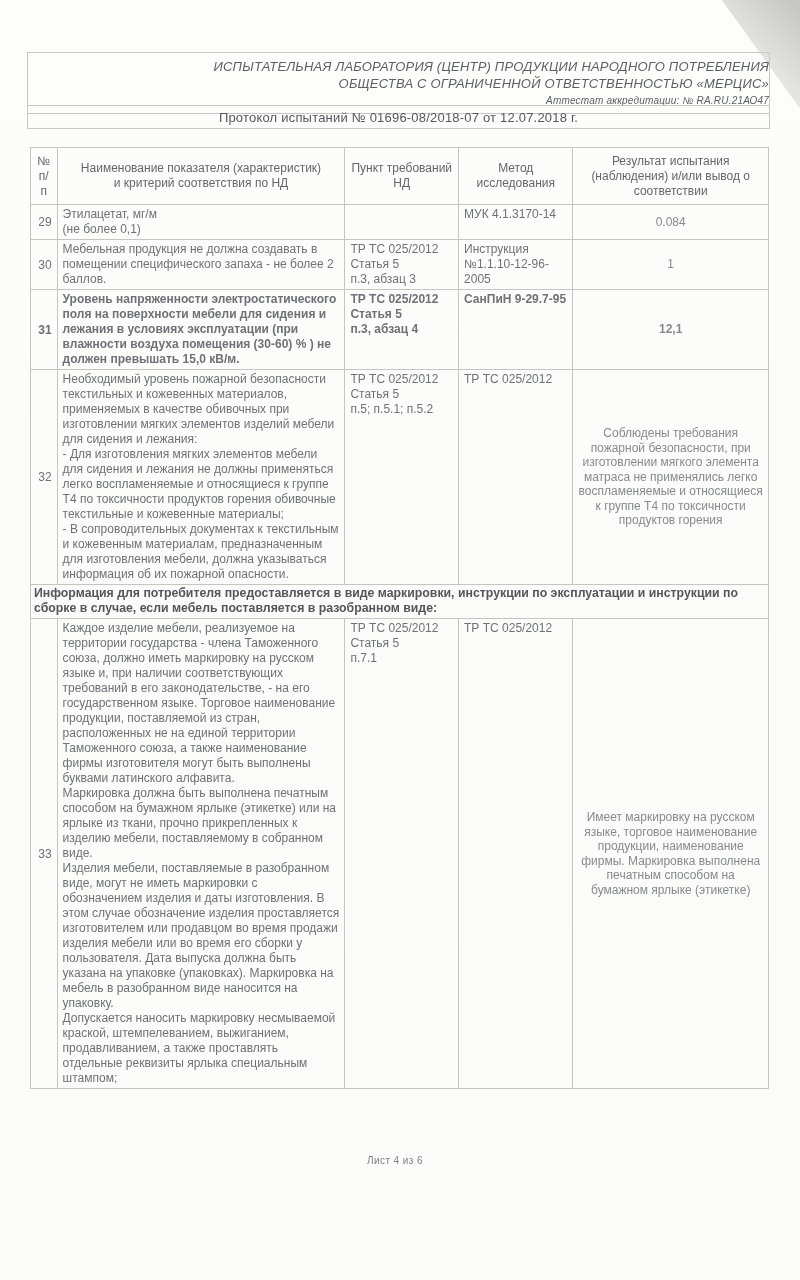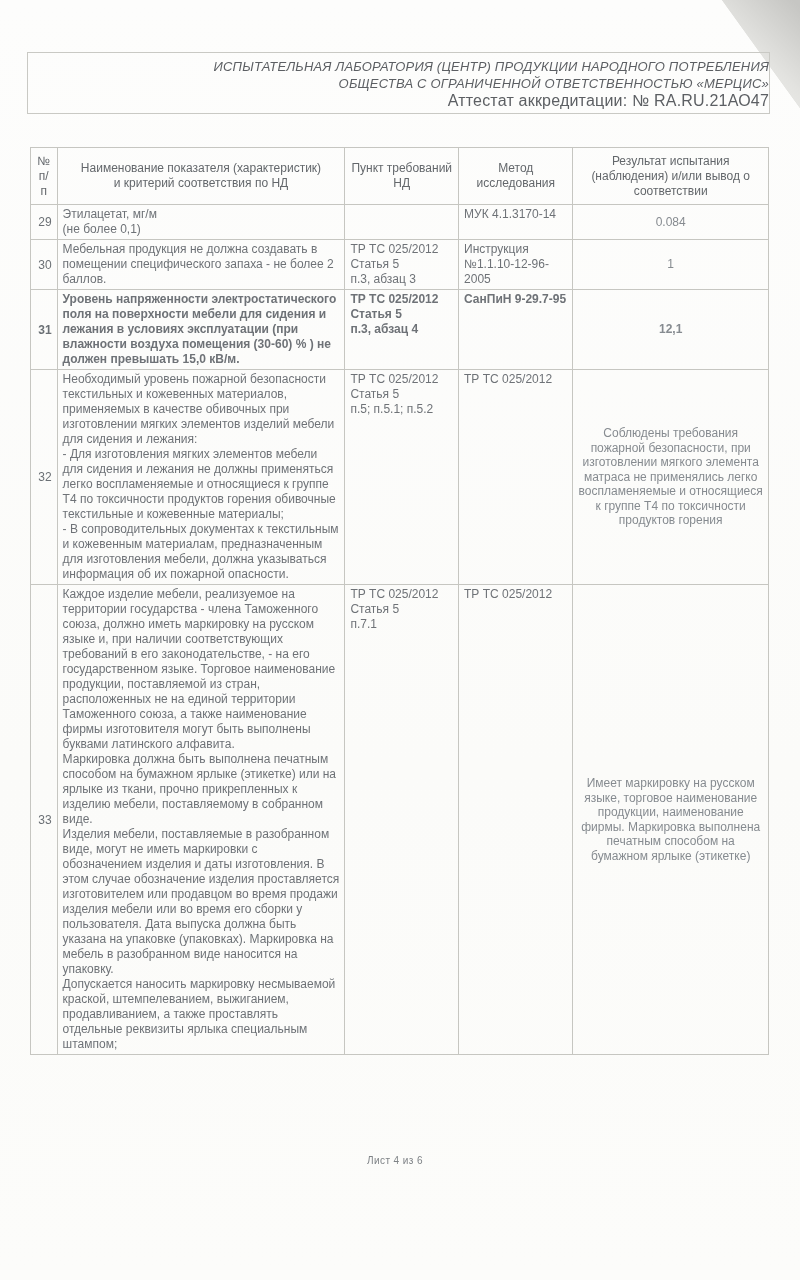--- a/index.html
+++ b/index.html
@@ -30,21 +30,21 @@
 
   .hdr-box{
     position:absolute;left:27px;top:45px;width:741px;height:60px;
     border:1px solid #c9c9c4;
     display:flex;flex-direction:column;justify-content:center;
     text-align:right;
     color:#5c5f63;
     margin-top:7px;
   }
   .hdr-line1,.hdr-line2{font-style:italic;font-size:13px;line-height:17px;letter-spacing:.2px;}
-  .hdr-line3{font-size:16px;line-height:17px;letter-spacing:.2px;}
+  .hdr-line3{font-style:italic;font-size:10px;line-height:17px;letter-spacing:.2px;}
 
   .protocol-box{
     position:absolute;left:27px;top:105px;width:741px;height:22px;
     border:1px solid #c9c9c4;
     display:flex;align-items:center;justify-content:center;
     font-size:13px;color:#55585c;letter-spacing:.2px;
   }
 
   table.results{
     position:absolute;left:30px;top:147px;
@@ -94,20 +94,21 @@
 
   <div class="corner-fold-edge"></div>
   <div class="corner-fold"></div>
 
   <div class="hdr-box">
     <div class="hdr-line1">ИСПЫТАТЕЛЬНАЯ ЛАБОРАТОРИЯ (ЦЕНТР) ПРОДУКЦИИ НАРОДНОГО ПОТРЕБЛЕНИЯ</div>
     <div class="hdr-line2">ОБЩЕСТВА С ОГРАНИЧЕННОЙ ОТВЕТСТВЕННОСТЬЮ «МЕРЦИС»</div>
     <div class="hdr-line3">Аттестат аккредитации: № RA.RU.21АО47</div>
   </div>
 
+  <div class="protocol-box">Протокол испытаний № 01696-08/2018-07 от 12.07.2018 г.</div>
 
   <table class="results">
     <colgroup>
       <col style="width:3.6%">
       <col style="width:39.0%">
       <col style="width:15.4%">
       <col style="width:15.5%">
       <col style="width:26.5%">
     </colgroup>
     <thead>
@@ -158,20 +159,23 @@
         <td class="c-num">32</td>
         <td class="c-name">Необходимый уровень пожарной безопасности текстильных и кожевенных материалов, применяемых в качестве обивочных при изготовлении мягких элементов изделий мебели для сидения и лежания:
 - Для изготовления мягких элементов мебели для сидения и лежания не должны применяться легко воспламеняемые и относящиеся к группе Т4 по токсичности продуктов горения обивочные текстильные и кожевенные материалы;
 - В сопроводительных документах к текстильным и кожевенным материалам, предназначенным для изготовления мебели, должна указываться информация об их пожарной опасности.</td>
         <td class="c-punkt">ТР ТС 025/2012
 Статья 5
 п.5; п.5.1; п.5.2</td>
         <td class="c-method">ТР ТС 025/2012</td>
         <td class="c-result">Соблюдены требования пожарной безопасности, при изготовлении мягкого элемента матраса  не применялись легко воспламеняемые и относящиеся к группе Т4 по токсичности продуктов горения</td>
       </tr>
+      <tr class="info-row">
+        <td colspan="5">Информация для потребителя предоставляется в виде маркировки, инструкции по эксплуатации и инструкции по сборке в случае, если мебель поставляется в разобранном виде:</td>
+      </tr>
       <tr class="r33">
         <td class="c-num">33</td>
         <td class="c-name">Каждое изделие мебели, реализуемое на территории государства - члена Таможенного союза, должно иметь маркировку на русском языке и, при наличии соответствующих требований в его законодательстве, - на его государственном языке. Торговое наименование продукции, поставляемой из стран, расположенных не на единой территории Таможенного союза, а также наименование фирмы изготовителя могут быть выполнены буквами латинского алфавита.
 Маркировка должна быть выполнена печатным способом на бумажном ярлыке (этикетке) или на ярлыке из ткани, прочно прикрепленных к изделию мебели, поставляемому в собранном виде.
 Изделия мебели, поставляемые в разобранном виде, могут не иметь маркировки с обозначением изделия и даты изготовления. В этом случае обозначение изделия проставляется изготовителем или продавцом во время продажи изделия мебели или во время его сборки у пользователя. Дата выпуска должна быть указана на упаковке (упаковках). Маркировка на мебель в разобранном виде наносится на упаковку.
 Допускается наносить маркировку несмываемой краской, штемпелеванием, выжиганием, продавливанием, а также проставлять отдельные реквизиты ярлыка специальным штампом;</td>
         <td class="c-punkt">ТР ТС 025/2012
 Статья 5
 п.7.1</td>
         <td class="c-method">ТР ТС 025/2012</td>

